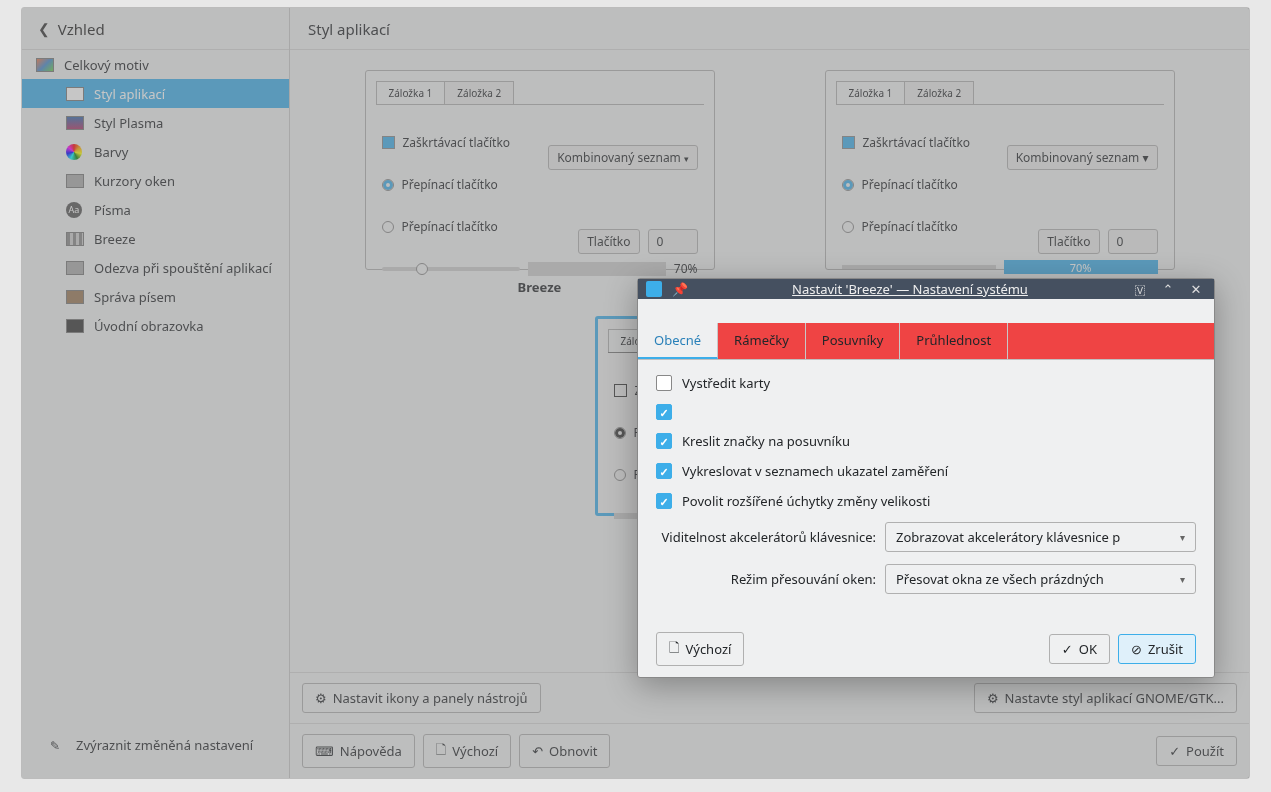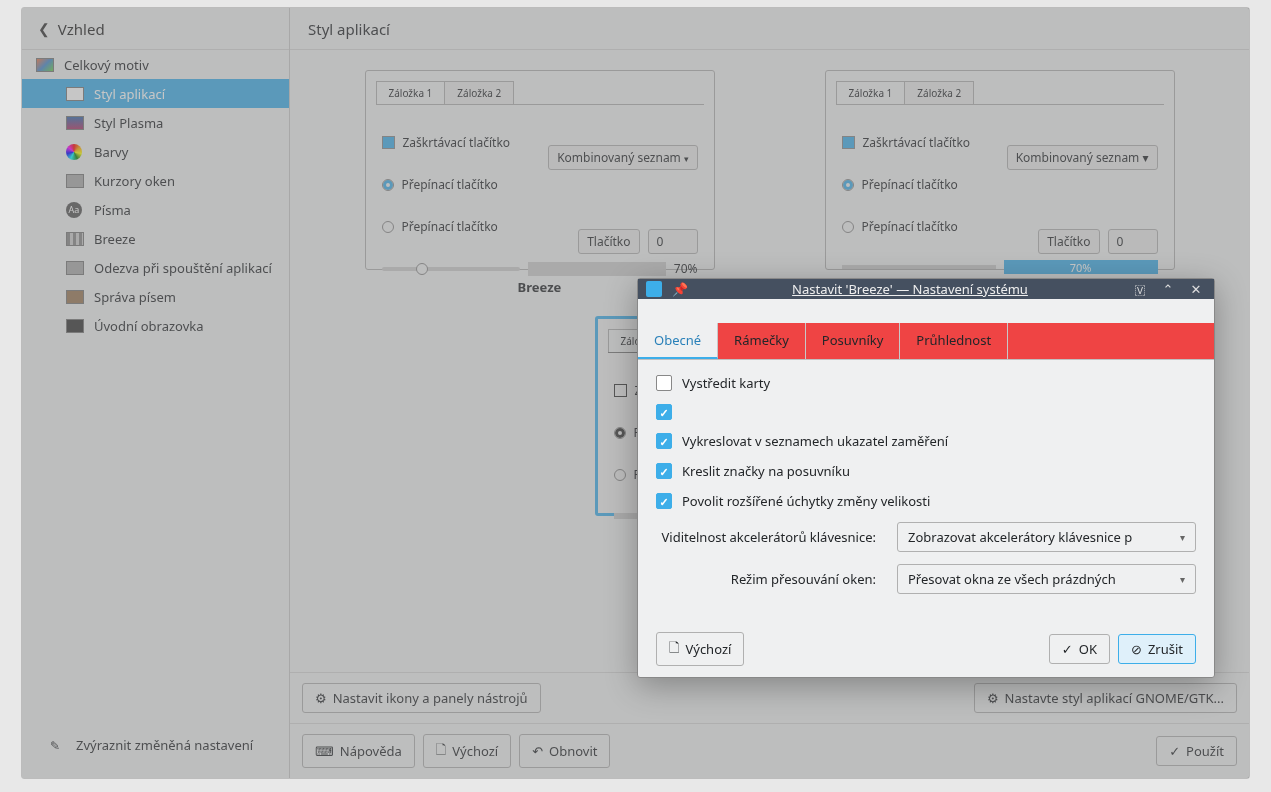--- a/index.html
+++ b/index.html
@@ -43,21 +43,21 @@
 .dlg-tabs{display:flex;border-bottom:1px solid #c0c0c0;background:#ef4444;margin-top:24px;}
 .dlg-tabs div{padding:8px 16px;cursor:pointer;border-right:1px solid #c8c8c8;}
 .dlg-tabs div.act{background:#eff0f1;border-bottom:2px solid #3daee9;color:#2980b9;}
 .dlg-body{flex:1;padding:14px 18px;}
 .chk-row{display:flex;align-items:center;gap:10px;margin-bottom:12px;}
 .chk{width:16px;height:16px;border:1px solid #888;border-radius:2px;display:inline-flex;align-items:center;justify-content:center;background:#fff;cursor:pointer;}
 .chk.on{background:#3daee9;border-color:#3daee9;color:#fff;}
 .chk.on::after{content:"✓";font-size:11px;font-weight:bold;}
 .form-row{display:flex;align-items:center;gap:9px;margin-bottom:12px;}
 .form-row .lbl{text-align:right;flex:0 0 220px;}
-.select{border:1px solid #b0b0b0;background:#eff0f1;border-radius:3px;padding:5px 10px;flex:1;display:flex;align-items:center;justify-content:space-between;cursor:pointer;margin-left:12px;}
+.select{border:1px solid #b0b0b0;background:#eff0f1;border-radius:3px;padding:5px 10px;flex:1;display:flex;align-items:center;justify-content:space-between;cursor:pointer;}
 .select .arr{color:#666;font-size:10px;}
 .dlg-footer{padding:12px 18px;display:flex;justify-content:space-between;align-items:center;border-top:none;}
 .btn.primary{border-color:#3daee9;background:#dff0fa;}
 .footer-group{display:flex;gap:8px;}
 </style>
 </head>
 <body>
 
 <div class="window">
  <div class="layout">
@@ -305,25 +305,25 @@
  <div class="dlg-body">
   <div class="chk-row">
         <span class="chk"></span>
         <span>Vystředit karty</span>
       </div>
   <div class="chk-row">
         <span class="chk on"></span>
       </div>
   <div class="chk-row">
         <span class="chk on"></span>
+        <span>Kreslit značky na posuvníku</span>
+      </div>
+  <div class="chk-row">
+        <span class="chk on"></span>
         <span>Vykreslovat v seznamech ukazatel zaměření</span>
-      </div>
-  <div class="chk-row">
-        <span class="chk on"></span>
-        <span>Kreslit značky na posuvníku</span>
       </div>
   <div class="chk-row">
         <span class="chk on"></span>
         <span>Povolit rozšířené úchytky změny velikosti</span>
       </div>
 
   <div class="form-row">
    <span class="lbl">Viditelnost akcelerátorů klávesnice:</span>
    <div class="select">
           <span>Zobrazovat akcelerátory klávesnice p</span>

